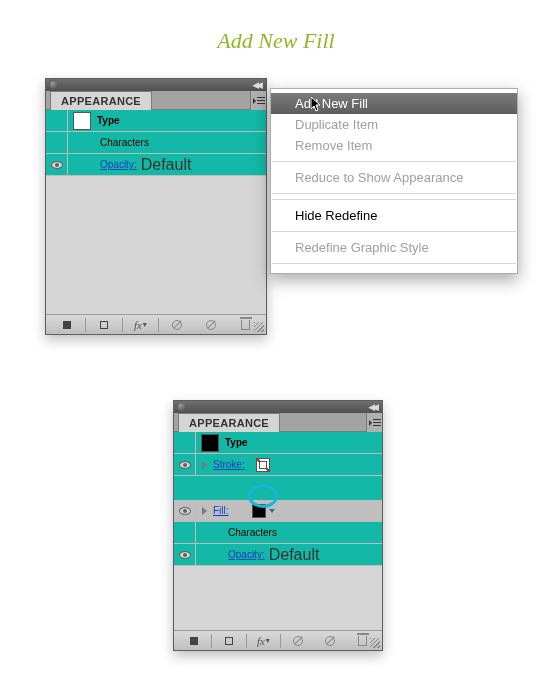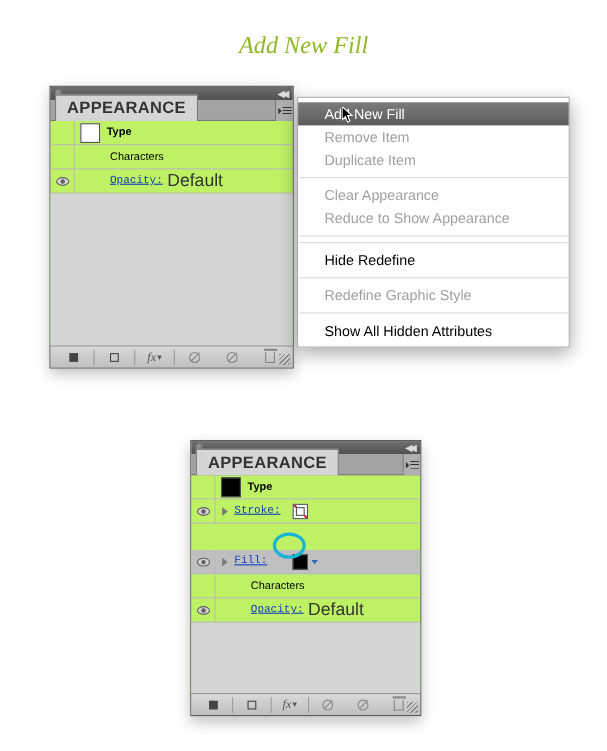--- a/index.html
+++ b/index.html
@@ -53,21 +53,21 @@
     align-items: flex-end;
     position: relative;
     border-bottom: 1px solid #7a7a7a;
   }
   .panel-tab {
     background: #d5d5d5;
     border: 1px solid #7a7a7a;
     border-bottom: none;
     padding: 3px 10px 3px 10px;
     margin-left: 4px;
-    font-size: 15px;
+    font-size: 11px;
     font-weight: bold;
     letter-spacing: 0.3px;
     color: #333;
     position: relative;
     top: 1px;
   }
   .flyout-btn {
     position: absolute;
     right: 0; top: 0;
     width: 16px; height: 19px;
@@ -83,21 +83,21 @@
   }
   .flyout-btn .tri {
     width: 0; height: 0;
     border-top: 3px solid transparent;
     border-bottom: 3px solid transparent;
     border-left: 3px solid #333;
     margin-right: 1px;
   }
 
   .panel-body {
-    background: #bef264;
+    background: #14b8a6;
   }
   .row {
     display: flex;
     align-items: center;
     height: 22px;
     border-bottom: 1px solid #bcbcbc;
     position: relative;
   }
   .row.selected { background: #bfbfbf; margin-top: 24px; }
   .vis-col {
@@ -155,21 +155,21 @@
     border-top: 4px solid transparent;
     border-bottom: 4px solid transparent;
     border-left: 5px solid #7a7a7a;
     margin-left: 6px;
     flex-shrink: 0;
   }
   .row-label {
     margin-left: 6px;
     font-size: 10px;
   }
-  .row-label.link { color: #1040c0; text-decoration: underline; font-family: Liberation Mono, monospace; }
+  .row-label.link { color: #1040c0; text-decoration: underline; }
   .row-val {
     margin-left: 4px;
     font-size: 16px;
     color: #333;
   }
   .indent { width: 26px; flex-shrink: 0; }
 
   .dd-tri {
     width: 0; height: 0;
     border-left: 3px solid transparent;
@@ -329,32 +329,30 @@
     <div style="flex:1"></div>
     <div class="footer-btn">
         <div class="trash"></div>
       </div>
     <div class="resize-grip"></div>
   </div>
 </div>
 
 <div id="flyout1" class="flyout">
   <div class="fm-item hl">Add New Fill</div>
+  <div class="fm-item dis">Duplicate Item</div>
   <div class="fm-item dis">Remove Item</div>
-  <div class="fm-item dis">Duplicate Item</div>
   <div class="fm-sep"></div>
-  <div class="fm-item dis">Clear Appearance</div>
   <div class="fm-item dis">Reduce to Show Appearance</div>
   <div class="fm-sep"></div>
   <div class="fm-sep"></div>
   <div class="fm-item">Hide Redefine</div>
   <div class="fm-sep"></div>
   <div class="fm-item dis">Redefine Graphic Style</div>
   <div class="fm-sep"></div>
-  <div class="fm-item">Show All Hidden Attributes</div>
 </div>
 
 <div id="cursor1" class="cursor">
   <svg width="12" height="16" viewBox="0 0 12 16">
     <path d="M0 0 L0 12 L3 9 L5 14 L7 13 L5 8 L9 8 Z" fill="#000" stroke="#fff" stroke-width="1"></path>
   </svg>
 </div>
 
 <div id="panel2" class="panel">
   <div class="panel-header">

